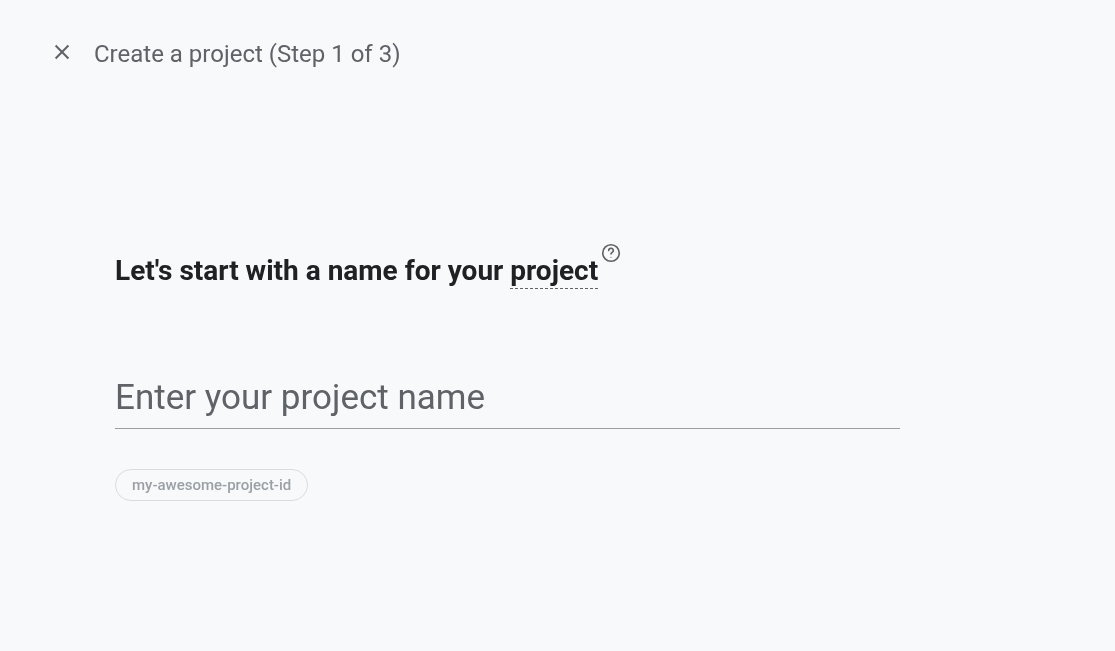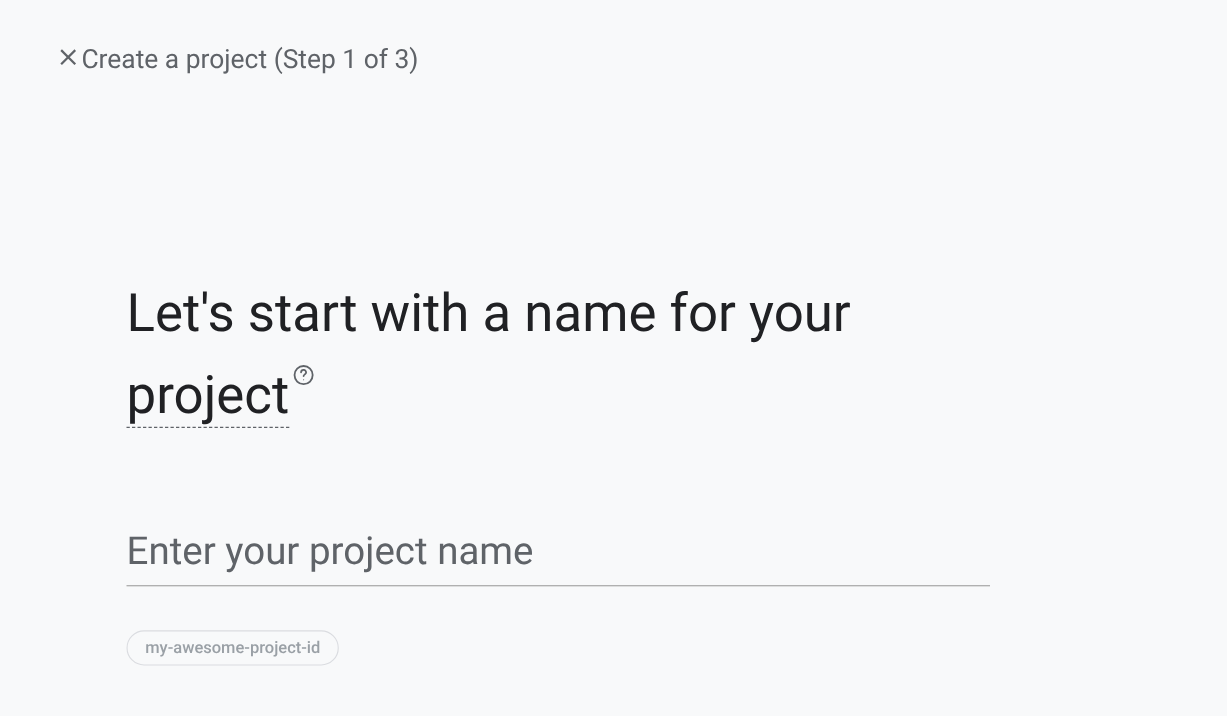--- a/index.html
+++ b/index.html
@@ -13,20 +13,21 @@
       background-color: #f8f9fa;
       width: 1115px;
       height: 651px;
       overflow: hidden;
     }
 
     .header {
       display: flex;
       align-items: center;
       padding: 40px 0 0 50px;
+      gap: 20px;
     }
 
     .close-btn {
       width: 24px;
       height: 24px;
       display: flex;
       align-items: center;
       justify-content: center;
       cursor: pointer;
       color: #5f6368;
@@ -42,22 +43,22 @@
       font-size: 24px;
       font-weight: 400;
     }
 
     .content {
       padding: 180px 0 0 115px;
       max-width: 900px;
     }
 
     .main-heading {
-      font-size: 48px;
-      font-weight: 400;
+      font-size: 28px;
+      font-weight: 700;
       color: #202124;
       line-height: 1.55;
       letter-spacing: 0px;
     }
 
     .decorated-word {
       border-bottom: 1px dashed #5f6368;
       padding-bottom: 1px;
     }
 

